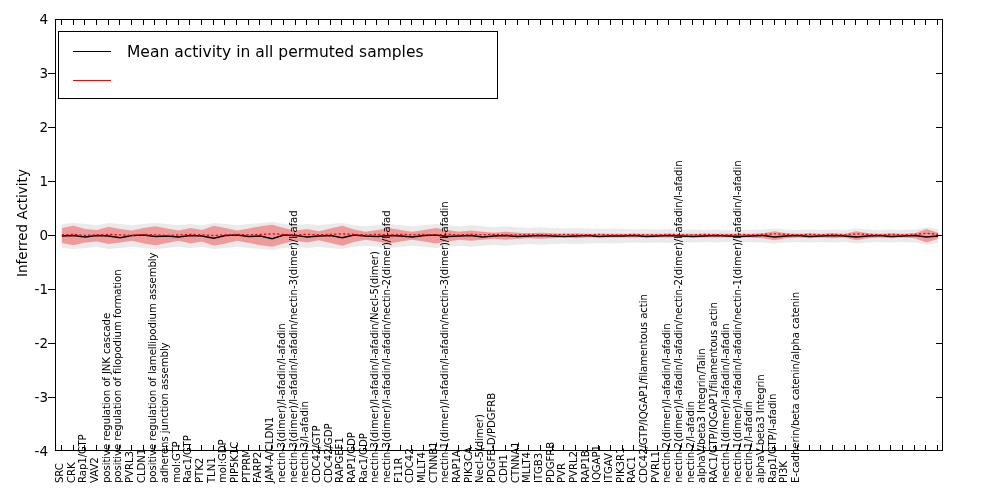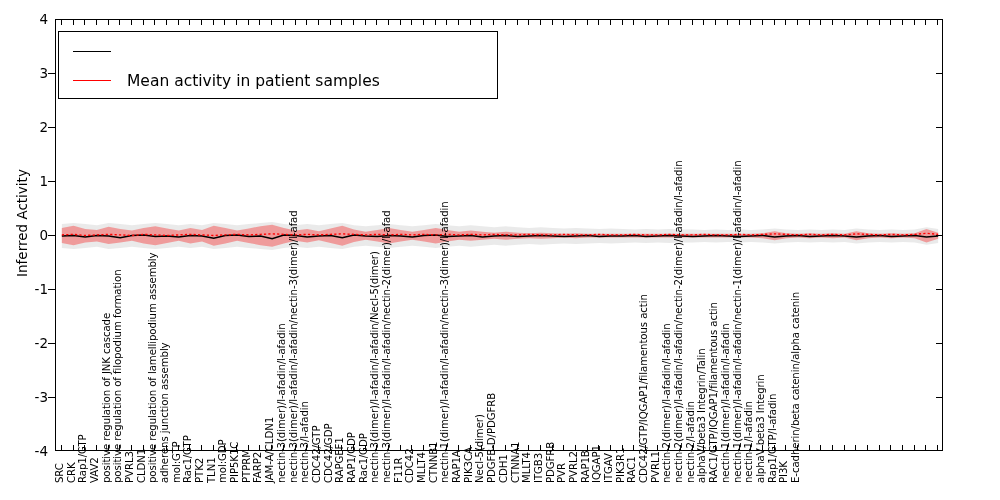--- a/index.html
+++ b/index.html
@@ -332,20 +332,20 @@
       <div class="xlab" style="left: 754.211px; top: 473px;">nectin-1/l-afadin</div>
       <div class="xlab" style="left: 765.895px; top: 473px;">alphaV beta3 Integrin</div>
       <div class="xlab" style="left: 777.579px; top: 473px;">Rap1/GTP/l-afadin</div>
       <div class="xlab" style="left: 789.263px; top: 473px;">PI3K</div>
       <div class="xlab" style="left: 800.947px; top: 473px;">E-cadherin/beta catenin/alpha catenin</div>
     </div>
 
   <div class="legend">
     <div class="legend-row">
       <span class="legend-line black"></span>
+      <span class="legend-text">Mean activity in all permuted samples</span>
     </div>
     <div class="legend-row">
       <span class="legend-line red"></span>
-      <span class="legend-text">Mean activity in patient samples</span>
     </div>
   </div>
 
 </div>
 
 </body></html>

